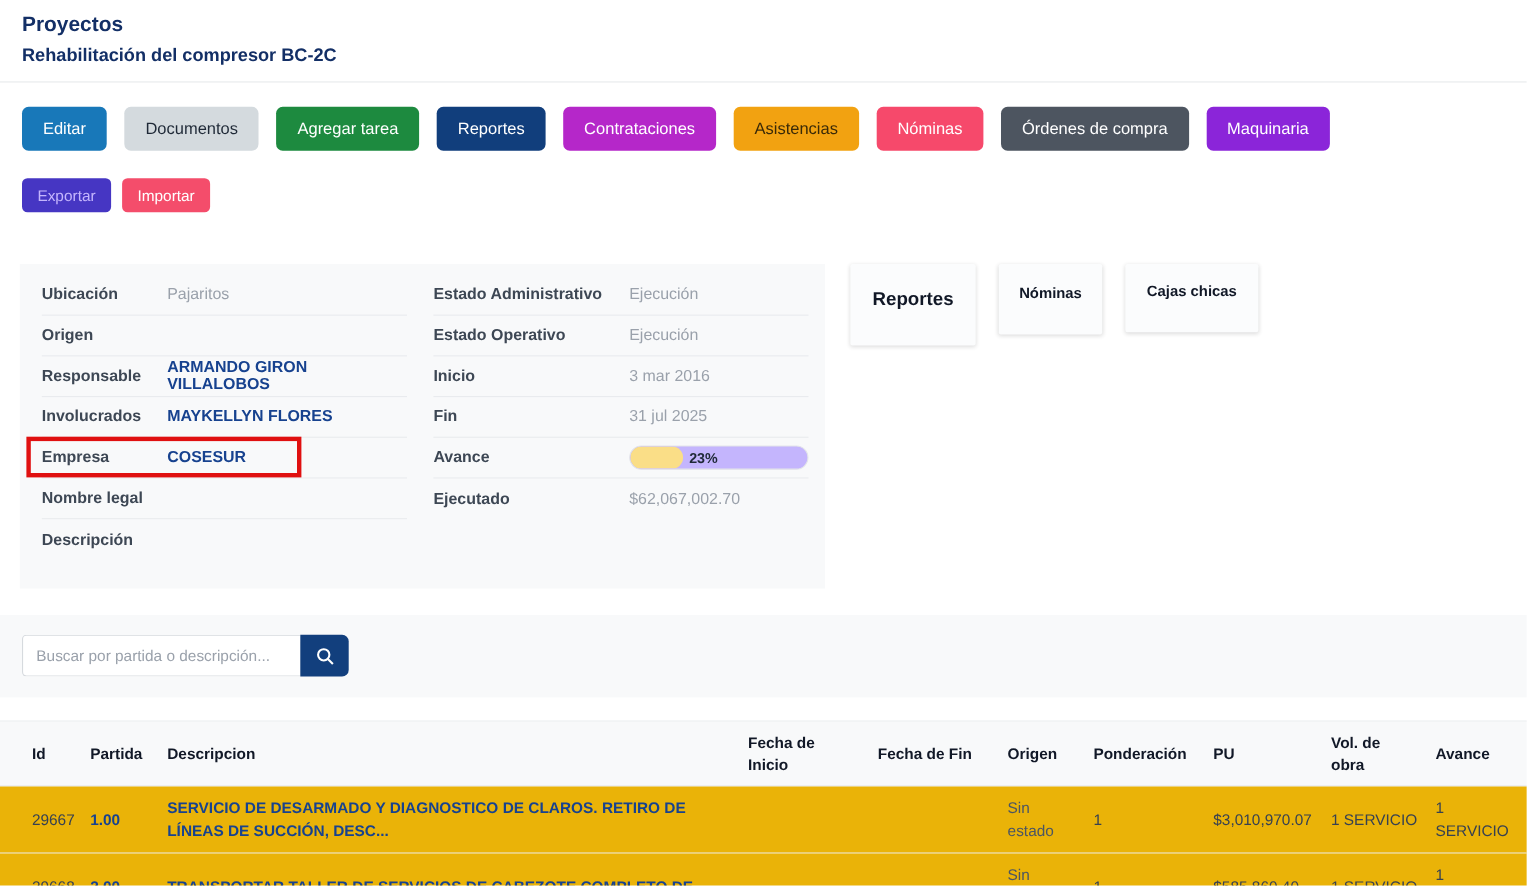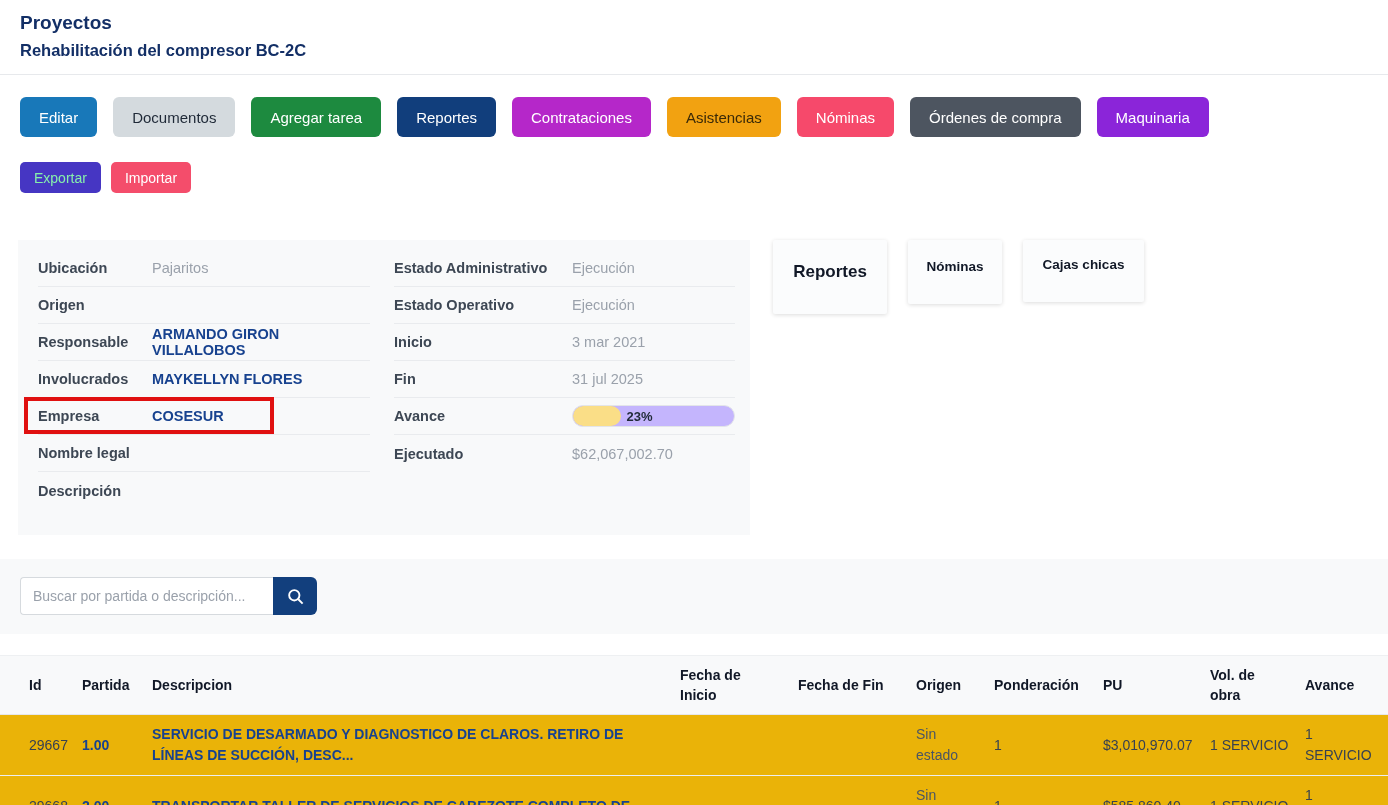--- a/index.html
+++ b/index.html
@@ -82,21 +82,21 @@
     <button class="btn" style="background: rgb(212, 218, 222); color: rgb(31, 41, 55);">Documentos</button>
     <button class="btn" style="background: rgb(29, 138, 63); color: rgb(255, 255, 255);">Agregar tarea</button>
     <button class="btn" style="background: rgb(17, 62, 124); color: rgb(255, 255, 255);">Reportes</button>
     <button class="btn" style="background: rgb(181, 39, 201); color: rgb(255, 255, 255);">Contrataciones</button>
     <button class="btn" style="background: rgb(242, 162, 17); color: rgb(58, 42, 8);">Asistencias</button>
     <button class="btn" style="background: rgb(246, 73, 107); color: rgb(255, 255, 255);">Nóminas</button>
     <button class="btn" style="background: rgb(77, 85, 96); color: rgb(255, 255, 255);">Órdenes de compra</button>
     <button class="btn" style="background: rgb(139, 37, 217); color: rgb(255, 255, 255);">Maquinaria</button>
   </div>
 <div class="toolbar2" id="toolbar-secondary">
-    <button class="btn" style="background: rgb(70, 54, 195); color: #86efac; text-align: center;">Exportar</button>
+    <button class="btn" style="background: rgb(70, 54, 195); color: #c4b5fd; text-align: center;">Exportar</button>
     <button class="btn" style="background: rgb(244, 77, 107); color: rgb(255, 255, 255);">Importar</button>
   </div>
 
 <div class="main-row">
   <div class="details-panel">
     <div class="details-col left" id="details-left">
         <div class="detail-row">
           <span class="detail-label">Ubicación</span>
           <span class="detail-value muted">Pajaritos</span>
         </div>
@@ -130,21 +130,21 @@
         <div class="detail-row">
           <span class="detail-label">Estado Administrativo</span>
           <span class="detail-value muted">Ejecución</span>
         </div>
         <div class="detail-row">
           <span class="detail-label">Estado Operativo</span>
           <span class="detail-value muted">Ejecución</span>
         </div>
         <div class="detail-row">
           <span class="detail-label">Inicio</span>
-          <span class="detail-value muted">3 mar 2021</span>
+          <span class="detail-value muted">3 mar 2016</span>
         </div>
         <div class="detail-row">
           <span class="detail-label">Fin</span>
           <span class="detail-value muted">31 jul 2025</span>
         </div>
         <div class="detail-row">
           <span class="detail-label">Avance</span>
           <div class="progress-track">
             <div class="progress-fill" style="width: 30%; background: rgb(250, 222, 135);"></div>
             <div class="progress-label">23%</div>

